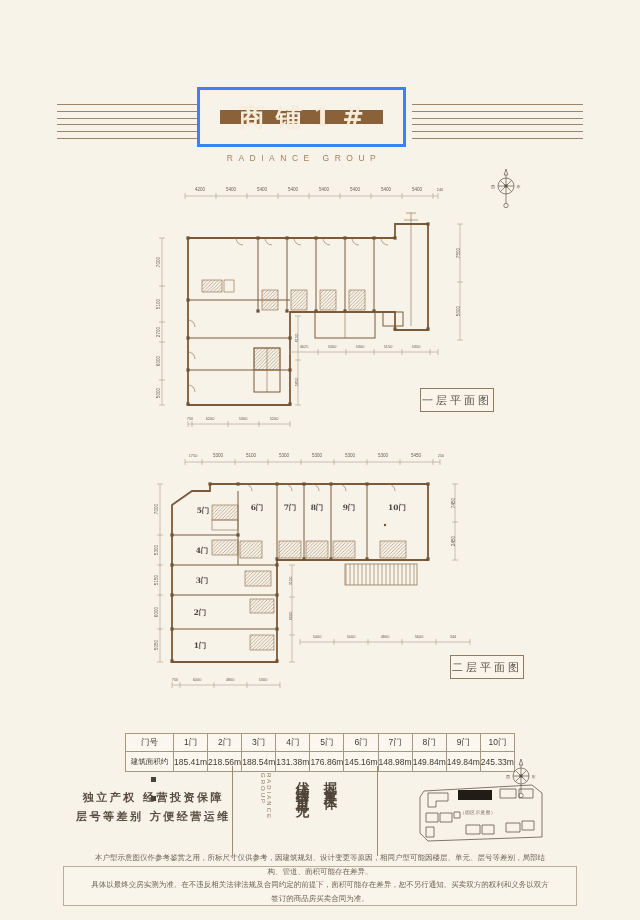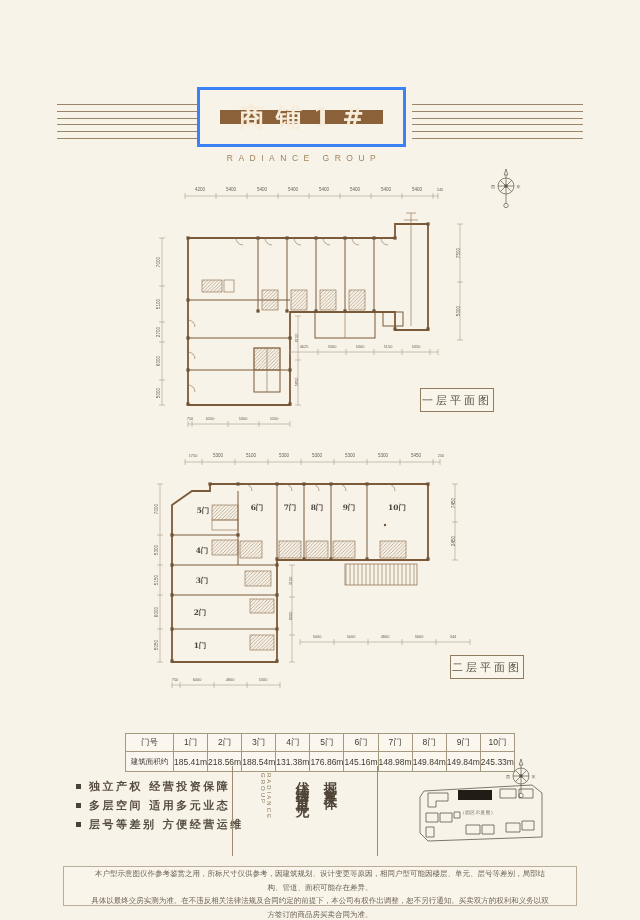--- a/index.html
+++ b/index.html
@@ -35,39 +35,39 @@
   
   .area-table{position:absolute;left:125px;top:705px;width:390px;border-collapse:collapse;
               table-layout:fixed;font-size:8.5px;color:#3e3a33;background:#fbf7ee;margin-top:28px;}
   .area-table th,.area-table td{border:1px solid #a5997f;text-align:center;padding:0;
               font-weight:400;overflow:hidden;white-space:nowrap;}
   .area-table th{height:17px;}
   .area-table td{height:19px;text-align:center;}
   
   .features{position:absolute;left:76px;top:777px;}
   .feature{display:flex;align-items:center;gap:8px;height:19px;font-size:11px;letter-spacing:2.5px;
-           color:#564c40;font-weight:700;font-family:"DejaVu Serif",serif;}
+           color:#564c40;font-weight:700;font-family:"DejaVu Serif",serif;flex-direction:column;}
   .feature .sq{width:5px;height:5px;background:#4a4137;flex:0 0 auto;}
   .vdivider{position:absolute;width:1px;background:#9c8b72;top:766px;height:90px;}
   .vd1{left:232px;} .vd2{left:377px;}
   .brand-vert{position:absolute;left:260px;top:773px;height:82px;writing-mode:vertical-rl;
               font-size:6px;letter-spacing:2px;color:#8d7a5f;}
   .slogans{position:absolute;left:294px;top:770px;height:94px;display:flex;gap:10px;}
   .slogan-col{writing-mode:vertical-rl;font-size:13.5px;letter-spacing:5px;color:#4f4437;
               font-weight:700;font-family:"DejaVu Serif",serif;}
   .sitemap{position:absolute;left:414px;top:779px;}
   .smline{stroke:#5f564b;stroke-width:0.8;fill:none;}
   .smcap{font-size:4.6px;fill:#6b6257;letter-spacing:0.5px;}
   .compass{position:absolute;}
   .cp1{left:489px;top:166px;} .cp2{left:504px;top:756px;}
   .cpline{stroke:#5f564b;stroke-width:0.7;fill:none;}
   .cptxt{font-size:4px;fill:#5f564b;}
   
   .disclaimer{position:absolute;left:63px;top:866px;width:514px;height:40px;border:1px solid #bcae96;
-              box-sizing:border-box;display:flex;flex-direction:column;justify-content:space-between;
+              box-sizing:border-box;display:flex;flex-direction:column;justify-content:flex-end;
               text-align:center;font-size:7.5px;line-height:1.8;color:#6e6355;padding:0 24px;background:#faf5eb;}
 </style>
 </head>
 <body>
 
 <div class="page">
 
   <div class="hlines hl-left"></div>
   <div class="hlines hl-right"></div>
   <div class="title-frame">
@@ -355,24 +355,20 @@
   </tbody>
     </table>
 
   <div class="features">
     <div class="feature">
         <span class="sq"></span>
         <span>独立产权 经营投资保障</span>
       </div>
     <div class="feature">
         <span class="sq"></span>
-        <span>多层空间 适用多元业态</span>
-      </div>
-    <div class="feature">
-        <span class="sq"></span>
         <span>层号等差别 方便经营运维</span>
       </div>
   </div>
 
   <div class="vdivider vd1"></div>
   <div class="brand-vert">RADIANCE GROUP</div>
   <div class="slogans">
     <div class="slogan-col">优铺错过再无</div>
     <div class="slogan-col">掘金奥体</div>
   </div>
@@ -397,16 +393,16 @@
     <path class="cpline" d="M17,12 V28 M9,20 H25 M11.4,14.4 L22.6,25.6 M22.6,14.4 L11.4,25.6"></path>
     <circle cx="17" cy="20" r="1.8" fill="#5f564b"></circle>
     <line x1="17" y1="28" x2="17" y2="37" class="cpline"></line>
     <circle cx="17" cy="39.5" r="2.2" class="cpline"></circle>
     <text x="2" y="22" class="cptxt">西</text>
     <text x="27.5" y="22" class="cptxt">东</text>
   </svg>
 
   <div class="disclaimer">
     <div>本户型示意图仅作参考鉴赏之用，所标尺寸仅供参考，因建筑规划、设计变更等原因，相同户型可能因楼层、单元、层号等差别，局部结构、管道、面积可能存在差异。</div>
-    <div>具体以最终交房实测为准。在不违反相关法律法规及合同约定的前提下，本公司有权作出调整，恕不另行通知。买卖双方的权利和义务以双方签订的商品房买卖合同为准。</div>
+    <div>具体以最终交房实测为准。在不违反相关法律法规及合同约定的前提下，面积可能存在差异，恕不另行通知。买卖双方的权利和义务以双方签订的商品房买卖合同为准。</div>
   </div>
 
 </div>
 
 </body></html>

